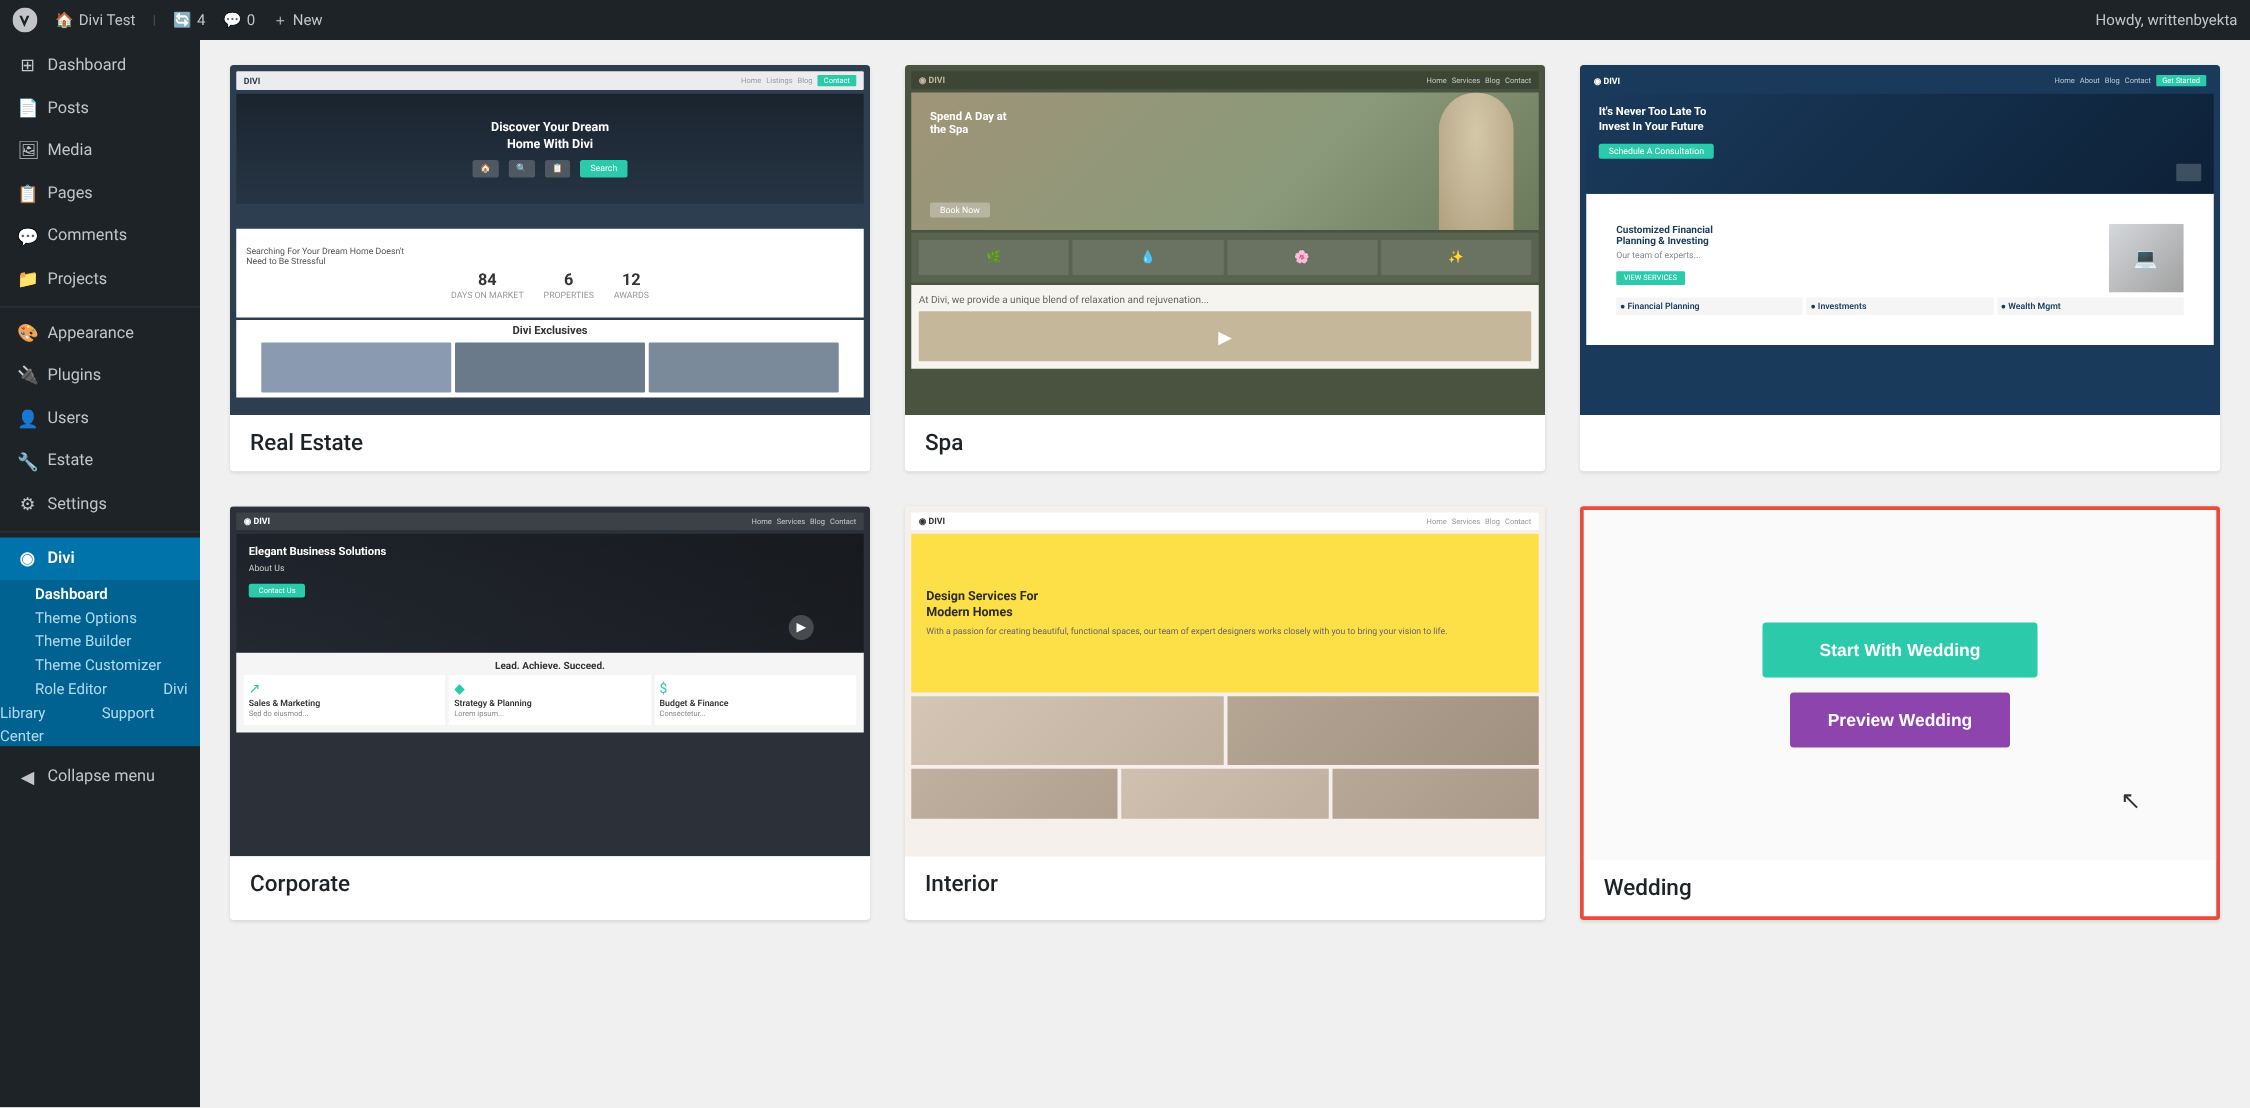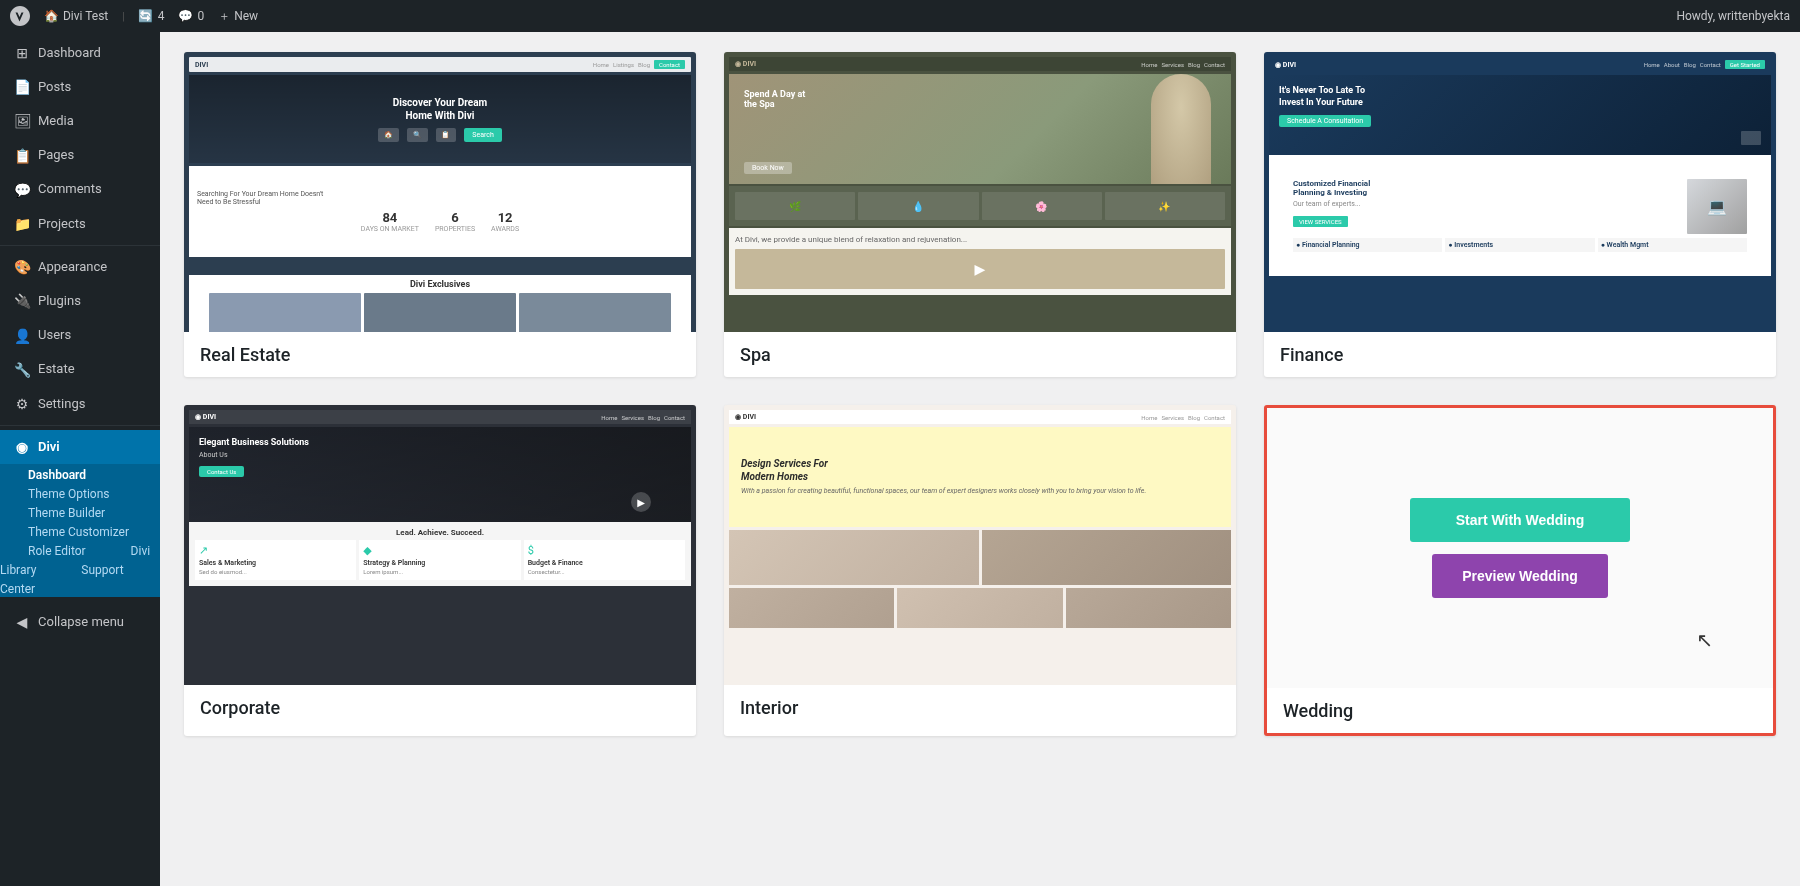--- a/index.html
+++ b/index.html
@@ -296,39 +296,39 @@
               <div style="color:#fff;font-size:10px;font-weight:700;line-height:1.3;">Discover Your Dream<br>Home With Divi</div>
 
               <div style="display:flex;gap:8px;margin-top:6px;">
                 <div style="background:rgba(255,255,255,0.2);padding:3px 6px;border-radius:2px;color:#fff;font-size:7px;">🏠</div>
                 <div style="background:rgba(255,255,255,0.2);padding:3px 6px;border-radius:2px;color:#fff;font-size:7px;">🔍</div>
                 <div style="background:rgba(255,255,255,0.2);padding:3px 6px;border-radius:2px;color:#fff;font-size:7px;">📋</div>
                 <div style="background:#2bcaaa;padding:3px 8px;border-radius:2px;color:#fff;font-size:7px;">Search</div>
               </div>
             </div>
 
-            <div style="background:#fff;padding:24px 8px;margin-top:3px;">
+            <div style="background:#fff;padding:14px 8px;margin-top:20px;">
               <div style="font-size:7px;color:#555;margin-bottom:4px;">Searching For Your Dream Home Doesn't<br>Need to Be Stressful</div>
               <div style="display:flex;gap:16px;justify-content:center;">
                 <div style="text-align:center;">
                     <div style="font-size:13px;font-weight:700;color:#333;">84</div>
                     <div style="font-size:7px;color:#999;">DAYS ON MARKET</div>
                   </div>
                 <div style="text-align:center;">
                     <div style="font-size:13px;font-weight:700;color:#333;">6</div>
                     <div style="font-size:7px;color:#999;">PROPERTIES</div>
                   </div>
                 <div style="text-align:center;">
                     <div style="font-size:13px;font-weight:700;color:#333;">12</div>
                     <div style="font-size:7px;color:#999;">AWARDS</div>
                   </div>
               </div>
             </div>
 
-            <div style="background:#fff;padding:4px 20px;margin-top:18px;">
+            <div style="background:#fff;padding:4px 20px;margin-top:2px;">
               <div style="font-size:9px;font-weight:700;color:#333;text-align:center;margin-bottom:4px;">Divi Exclusives</div>
               <div style="display:flex;gap:3px;">
                 <div style="flex:1;height:40px;background:#8a9ab0;border-radius:1px;"></div>
                 <div style="flex:1;height:40px;background:#6a7a8a;border-radius:1px;"></div>
                 <div style="flex:1;height:40px;background:#7a8a9a;border-radius:1px;"></div>
               </div>
             </div>
           </div>
         </div>
         <div class="theme-label">Real Estate</div>
@@ -421,21 +421,20 @@
                 <div style="padding:3px;background:#f5f5f5;">
                     <div style="font-size:7px;font-weight:600;color:#1a3a5c;">● Investments</div>
                   </div>
                 <div style="padding:3px;background:#f5f5f5;">
                     <div style="font-size:7px;font-weight:600;color:#1a3a5c;">● Wealth Mgmt</div>
                   </div>
               </div>
             </div>
           </div>
         </div>
-        <div class="theme-label">Finance</div>
       </div>
 
       <div class="theme-card">
         <div class="theme-preview">
           <div style="background:#2c3038;height:100%;padding:5px;overflow:hidden;">
             <div style="background:rgba(255,255,255,0.08);padding:3px 6px;display:flex;justify-content:space-between;align-items:center;margin-bottom:3px;">
               <span style="font-size:7px;font-weight:700;color:#fff;">◉ DIVI</span>
               <div class="mini-nav-text-light">
                 <span>Home</span>
                   <span>Services</span>
@@ -485,21 +484,21 @@
             <div style="background:#fff;padding:3px 6px;display:flex;justify-content:space-between;align-items:center;margin-bottom:3px;">
               <span style="font-size:7px;font-weight:700;color:#333;">◉ DIVI</span>
               <div class="mini-nav-text">
                 <span>Home</span>
                   <span>Services</span>
                   <span>Blog</span>
                   <span>Contact</span>
               </div>
             </div>
 
-            <div style="height:100px;background:#fef9c3;display:flex;flex-direction:column;justify-content:center;padding:12px;font-style:italic;">
+            <div style="height:127px;background:#fde047;display:flex;flex-direction:column;justify-content:center;padding:12px;">
               <div style="font-size:10px;font-weight:700;color:#2c2c2c;line-height:1.3;">Design Services For<br>Modern Homes</div>
               <div style="font-size:7px;color:#666;margin-top:4px;line-height:1.4;">With a passion for creating beautiful, functional spaces, our team of expert designers works closely with you to bring your vision to life.</div>
             </div>
 
             <div style="display:grid;grid-template-columns:repeat(2,1fr);gap:3px;margin-top:3px;">
               <div style="height:55px;background:linear-gradient(135deg,#d4c5b5,#c0b0a0);"></div>
               <div style="height:55px;background:linear-gradient(135deg,#b5a593,#a09080);"></div>
             </div>
             <div style="margin-top:3px;display:grid;grid-template-columns:repeat(3,1fr);gap:3px;">
               <div style="height:40px;background:linear-gradient(135deg,#c0b0a0,#b0a090);"></div>

